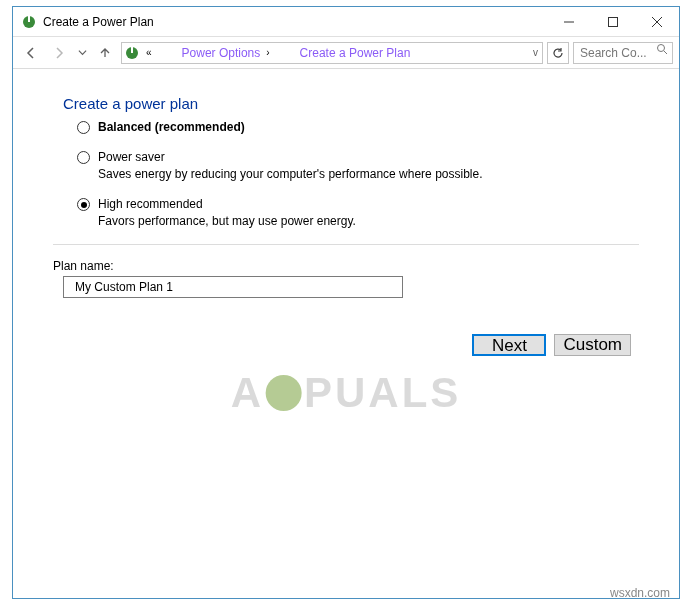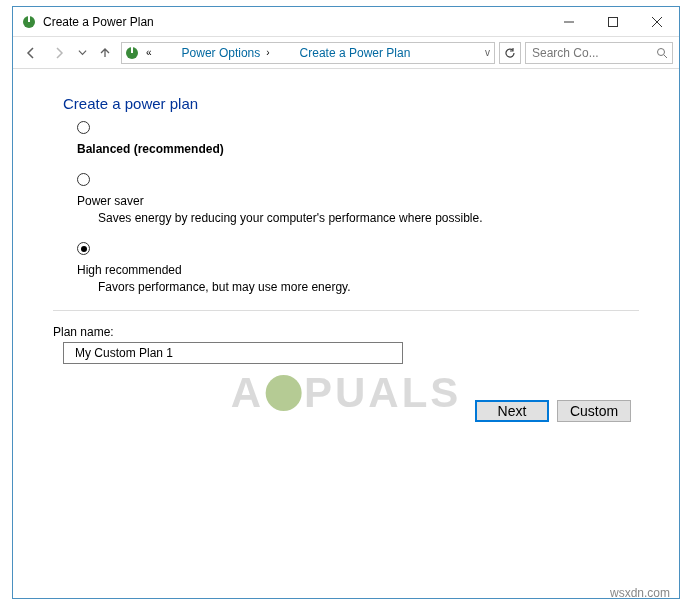--- a/index.html
+++ b/index.html
@@ -64,34 +64,34 @@
     border: 1px solid #c5c5c5;
     background: #fff;
     display: flex;
     align-items: center;
     padding: 0 2px;
     gap: 4px;
     font-size: 12px;
   }
   .addr-icon { width:16px; height:16px; display:inline-flex; align-items:center; justify-content:center; }
   .addr-sep { color:#000; font-size:10px; margin: 0 2px; }
-  .addr-part { color:#0369a1;padding-left:24px; }
+  .addr-part { color:#8b5cf6;padding-left:24px; }
   .addr-spacer { flex:1; }
   .addr-dd { color:#606060; font-size:10px; margin-right:2px; }
   .refresh-btn {
     width: 22px; height: 22px;
     border: 1px solid #c5c5c5;
     display:flex; align-items:center; justify-content:center;
     color:#404040;
   }
   .refresh-btn svg { width:12px; height:12px; }
   .searchbox {
-    width: 148px; height: 22px;
+    width: 100px; height: 22px;
     border: 1px solid #c5c5c5;
-    display:flex; align-items:center;
+    display:flex; 
     padding: 0 4px;
     color:#777;
     gap:4px;
   }
   .searchbox input {
     border:none; outline:none; flex:1; font-size:12px; color:#000; background:transparent;
     min-width: 0;
   }
   .searchbox input::placeholder { color:#777; }
   .searchbox svg { width:12px; height:12px; flex-shrink:0; }
@@ -106,21 +106,21 @@
     color: #003399;
     font-size: 15px;
     font-weight: 400;
     margin: 6px 0 8px 10px;
   }
   .subheading {
     margin: 0 0 18px 10px;
     color: #000;
   }
   .plan-group { margin-left: 24px; margin-bottom: 16px; }
-  .plan-row { display:flex; align-items:flex-start; gap:8px;flex-direction:column; }
+  .plan-row { display:flex; align-items:flex-start; gap:8px; }
   .radio {
     width:13px; height:13px; border:1px solid #333; border-radius:50%;
     display:inline-flex; align-items:center; justify-content:center;
     margin-top:1px; flex-shrink:0;
   }
   .radio.selected::after {
     content:""; width:6px; height:6px; background:#000; border-radius:50%;
   }
   .plan-title { color:#000; }
   .plan-title.bold { font-weight:600; }
@@ -140,21 +140,21 @@
 
   .button-row {
     display:flex; justify-content:flex-end; gap:8px;
     margin-top: 36px;
     padding-right: 8px;
   }
   .btn {
     min-width: 74px; height: 22px;
     border: 1px solid #adadad;
     background: #e1e1e1;
-    font-family: inherit; font-size:14px;
+    font-family: inherit; font-size:17px;
     padding: 0 8px;
     cursor: pointer;
   }
   .btn.primary { border: 2px solid #0078d7; background:#e1e1e1; }
 
   .watermark {
     position:absolute;
     left:50%; top:300px; transform:translateX(-50%);
     font-size:42px; font-weight:700;
     letter-spacing: 3px;
@@ -283,21 +283,21 @@
         <span class="plan-title">Power saver</span>
       </div>
       <div class="plan-desc">Saves energy by reducing your computer's performance where possible.</div>
     </div>
 
     <div class="plan-group">
       <div class="plan-row">
         <span class="radio selected"></span>
         <span class="plan-title">High recommended</span>
       </div>
-      <div class="plan-desc">Favors performance, but may use more energy.</div>
+      <div class="plan-desc">Favors performance, but may use power energy.</div>
     </div>
 
     <hr class="divider">
 
     <div class="plan-name-section">
       <label class="label">Plan name:</label>
       <input class="text-input" type="text" value="My Custom Plan 1" style="">
     </div>
 
     <div class="button-row">

